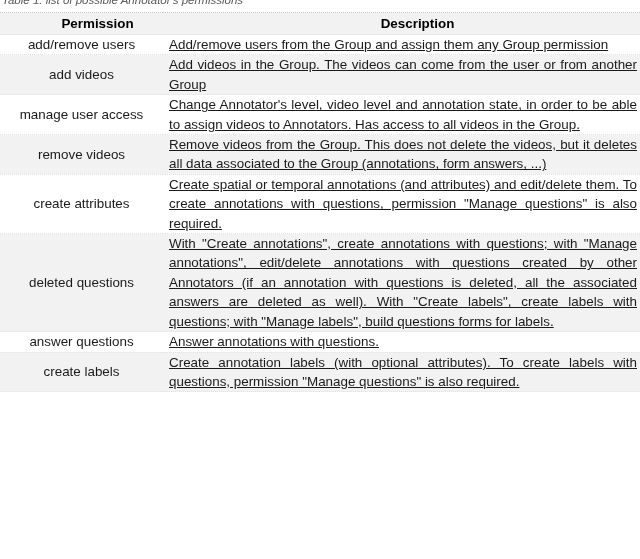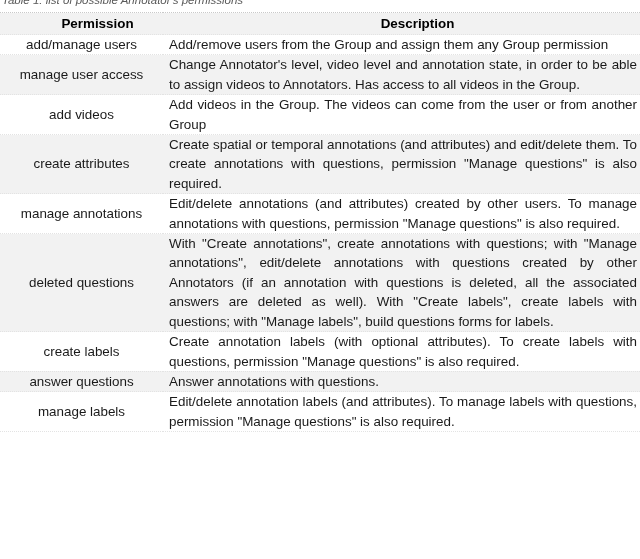--- a/index.html
+++ b/index.html
@@ -49,20 +49,21 @@
     height: 21px;
     color: #000000;
     padding-left: 32px;
   }
   td.perm {
     text-align: center;
   }
   td.desc {
     text-align: justify;
     padding: 0 3px 0 6px;
+    text-decoration: underline;
   }
   tbody tr:nth-child(even) { background: #f2f2f2; }
   tbody tr:nth-child(odd)  { background: #ffffff; }
 </style>
 </head>
 <body>
 
 <div class="page">
 
   <div class="caption-clip">
@@ -75,51 +76,47 @@
       <col class="c-desc">
     </colgroup>
     <thead>
       <tr>
         <th>Permission</th>
         <th>Description</th>
       </tr>
     </thead>
     <tbody>
       <tr>
-        <td class="perm">add/manage users</td>
+        <td class="perm">add/remove users</td>
         <td class="desc">Add/remove users from the Group and assign them any Group permission</td>
+      </tr>
+      <tr>
+        <td class="perm">add videos</td>
+        <td class="desc">Add videos in the Group. The videos can come from the user or from another Group</td>
       </tr>
       <tr>
         <td class="perm">manage user access</td>
         <td class="desc">Change Annotator's level, video level and annotation state, in order to be able to assign videos to Annotators. Has access to all videos in the Group.</td>
       </tr>
       <tr>
-        <td class="perm">add videos</td>
-        <td class="desc">Add videos in the Group. The videos can come from the user or from another Group</td>
+        <td class="perm">remove videos</td>
+        <td class="desc">Remove videos from the Group. This does not delete the videos, but it deletes all data associated to the Group (annotations, form answers, ...)</td>
       </tr>
       <tr>
         <td class="perm">create attributes</td>
         <td class="desc">Create spatial or temporal annotations (and attributes) and edit/delete them. To create annotations with questions, permission "Manage questions" is also required.</td>
       </tr>
       <tr>
-        <td class="perm">manage annotations</td>
-        <td class="desc">Edit/delete annotations (and attributes) created by other users. To manage annotations with questions, permission "Manage questions" is also required.</td>
-      </tr>
-      <tr>
         <td class="perm">deleted questions</td>
         <td class="desc">With "Create annotations", create annotations with questions; with "Manage annotations", edit/delete annotations with questions created by other Annotators (if an annotation with questions is deleted, all the associated answers are deleted as well). With "Create labels", create labels with questions; with "Manage labels", build questions forms for labels.</td>
-      </tr>
-      <tr>
-        <td class="perm">create labels</td>
-        <td class="desc">Create annotation labels (with optional attributes). To create labels with questions, permission "Manage questions" is also required.</td>
       </tr>
       <tr>
         <td class="perm">answer questions</td>
         <td class="desc">Answer annotations with questions.</td>
       </tr>
       <tr>
-        <td class="perm">manage labels</td>
-        <td class="desc">Edit/delete annotation labels (and attributes). To manage labels with questions, permission "Manage questions" is also required.</td>
+        <td class="perm">create labels</td>
+        <td class="desc">Create annotation labels (with optional attributes). To create labels with questions, permission "Manage questions" is also required.</td>
       </tr>
     </tbody>
   </table>
 
 </div>
 
 </body></html>

